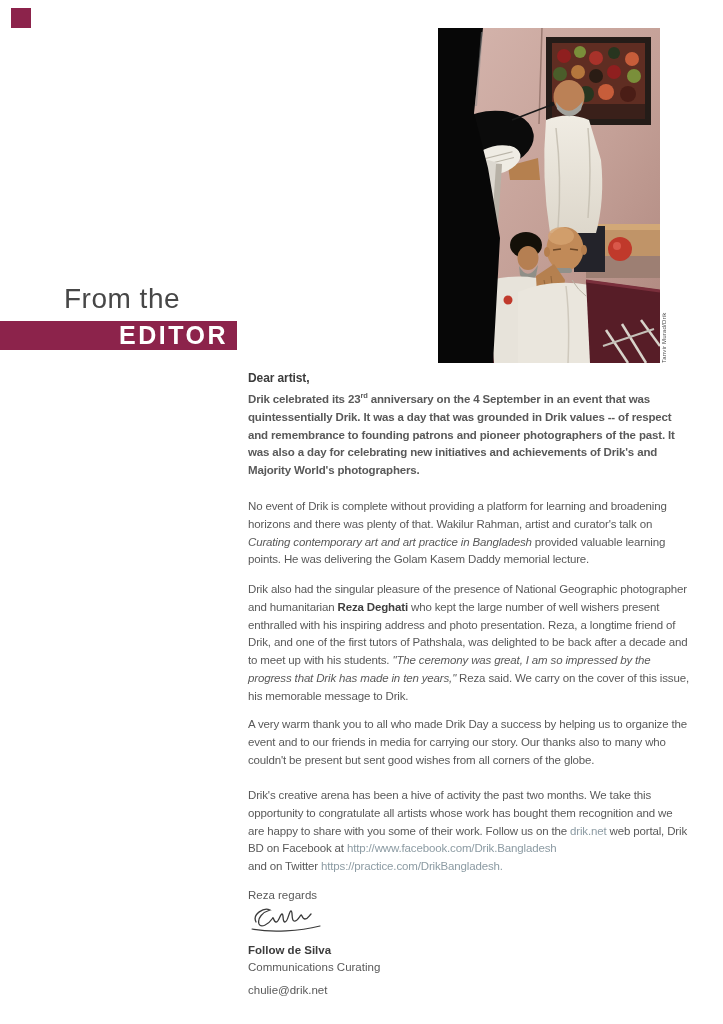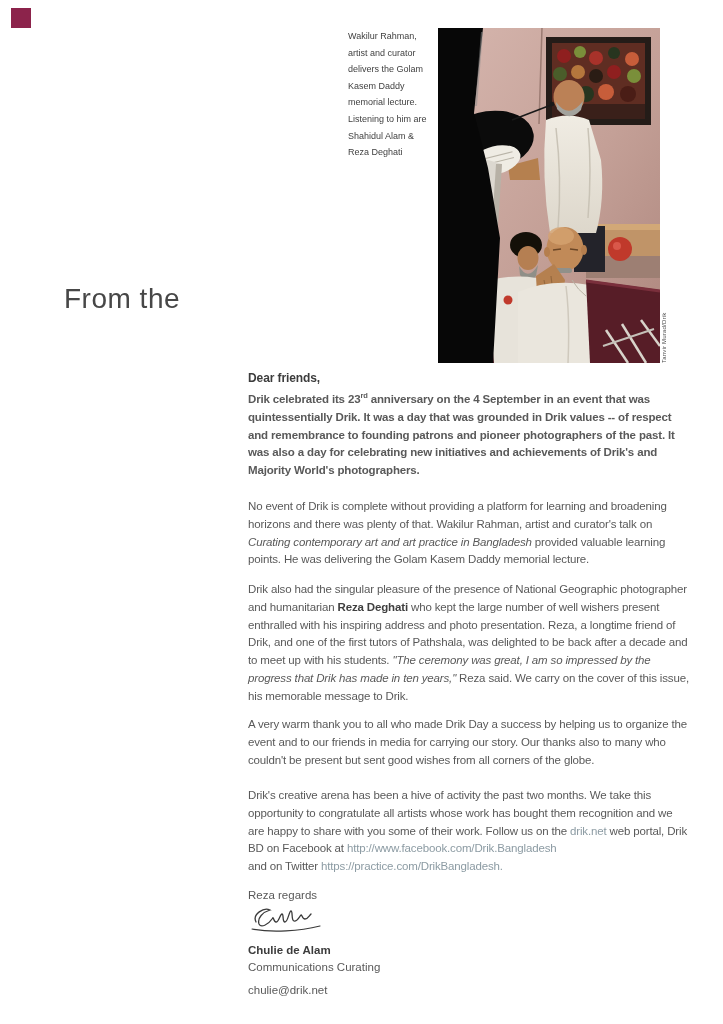--- a/index.html
+++ b/index.html
@@ -73,29 +73,24 @@
   .run-sup{vertical-align:super;font-size:7.5px;line-height:0;}
 </style>
 </head>
 <body>
 
 <div class="page">
 
   <div class="corner-mark"></div>
 
   <div class="pretitle">From the</div>
-
-  <div class="photo-caption">Wakilur Rahman,
-artist and curator
-delivers the Golam
-Kasem Daddy
-memorial lecture.
-Listening to him are
-Shahidul Alam &amp;
-Reza Deghati</div>
+  <div class="title-bar">
+    <span class="title">EDITOR</span>
+  </div>
+
 
   <div class="photo">
     <svg width="222" height="335" viewBox="0 0 222 335">
       <defs>
         <linearGradient id="wall" x1="0" y1="0" x2="1" y2="1">
           <stop offset="0" stop-color="#d6b6ae"></stop>
           <stop offset="0.55" stop-color="#c4a097"></stop>
           <stop offset="1" stop-color="#ad867d"></stop>
         </linearGradient>
         <linearGradient id="shirt" x1="0" y1="0" x2="0" y2="1">
@@ -183,30 +178,30 @@
       <line x1="165" y1="318" x2="216" y2="301" stroke="#c5c0b8" stroke-width="2"></line>
 
       <polygon points="0,0 45,0 36,85 50,140 62,210 55,335 0,335" fill="#070707"></polygon>
       <line x1="44" y1="4" x2="38" y2="78" stroke="#8b8b8b" stroke-width="2" opacity="0.5"></line>
     </svg>
   </div>
 
   <div class="photo-credit">Tanvir Murad/Drik</div>
 
   <div class="letter">
-    <div class="abs salutation">Dear friends,</div>
+    <div class="abs salutation">Dear artist,</div>
     <div class="abs para p1"><span>Drik celebrated its 23</span><span class="run-sup">rd</span><span> anniversary on the 4 September in an event that was quintessentially Drik. It was a day that was grounded in Drik values -- of respect and remembrance to founding patrons and pioneer photographers of the past. It was also a day for celebrating new initiatives and achievements of Drik's and Majority World's photographers.</span></div>
     <div class="abs para p2"><span>No event of Drik is complete without providing a platform for learning and broadening horizons and there was plenty of that. Wakilur Rahman, artist and curator's talk on </span><span class="run-i">Curating contemporary art and art practice in Bangladesh</span><span> provided valuable learning points. He was delivering the Golam Kasem Daddy memorial lecture.</span></div>
     <div class="abs para p3"><span>Drik also had the singular pleasure of the presence of National Geographic photographer and humanitarian </span><span class="run-b">Reza Deghati</span><span> who kept the large number of well wishers present enthralled with his inspiring address and photo presentation. Reza, a longtime friend of Drik, and one of the first tutors of Pathshala, was delighted to be back after a decade and to meet up with his students. </span><span class="run-i">"The ceremony was great, I am so impressed by the progress that Drik has made in ten years,"</span><span> Reza said. We carry on the cover of this issue, his memorable message to Drik.</span></div>
     <div class="abs para p4"><span>A very warm thank you to all who made Drik Day a success by helping us to organize the event and to our friends in media for carrying our story. Our thanks also to many who couldn't be present but sent good wishes from all corners of the globe.</span></div>
     <div class="abs para p5"><span>Drik's creative arena has been a hive of activity the past two months. We take this opportunity to congratulate all artists whose work has bought them recognition and we are happy to share with you some of their work. Follow us on the </span><span class="run-link">drik.net</span><span> web portal, Drik BD on Facebook at </span><span class="run-link">http://www.facebook.com/Drik.Bangladesh</span><span>
 and on Twitter </span><span class="run-link">https://practice.com/DrikBangladesh.</span></div>
     <div class="abs closing">Reza regards</div>
     <svg class="abs signature" width="80" height="40" viewBox="0 0 80 40">
       <path d="M8 20 C4 12 16 5 22 8 C15 10 9 16 11 22 C13 26 20 23 24 17 C26 13 25 20 28 20 C31 20 32 12 34 12 C36 12 34 20 37 20 C40 20 41 9 43 9 C45 9 43 18 46 19 C49 20 51 15 53 13 C54 12 54 17 57 17 C60 17 61 14 63 12" stroke="#3a3a3a" stroke-width="1.3" fill="none" stroke-linecap="round"></path>
       <path d="M4 27 C24 31 52 29 72 24" stroke="#3a3a3a" stroke-width="1.2" fill="none" stroke-linecap="round"></path>
     </svg>
-    <div class="abs signer-name">Chulie de Alam</div>
+    <div class="abs signer-name">Follow de Silva</div>
     <div class="abs signer-role">Communications Curating</div>
     <div class="abs signer-email">chulie@drik.net</div>
   </div>
 
 </div>
 
 </body></html>

